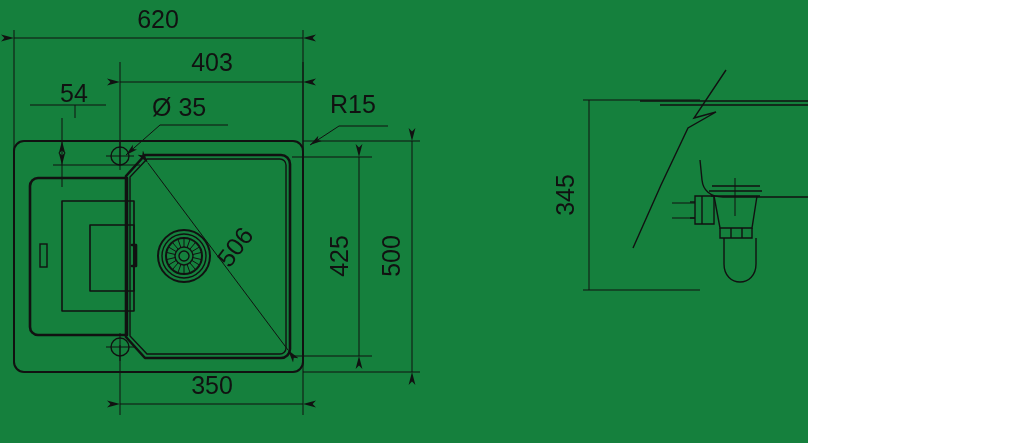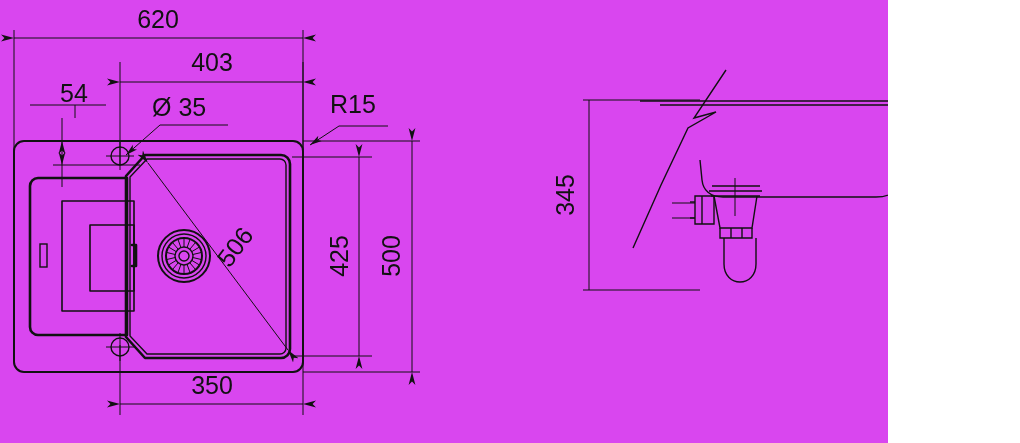--- a/index.html
+++ b/index.html
@@ -5,23 +5,23 @@
   html, body {
     margin: 0;
     padding: 0;
     background: #ffffff;
   }
   body {
     font-family: "Liberation Sans", sans-serif;
   }
   #sheet {
     position: relative;
-    width: 888px;
+    width: 808px;
     height: 443px;
-    background: #d946ef;
+    background: #15803d;
     overflow: hidden;
   }
   #sheet svg {
     display: block;
   }
   .dimtext {
     font-family: "Liberation Sans", sans-serif;
     font-size: 25px;
     fill: #111111;
   }

